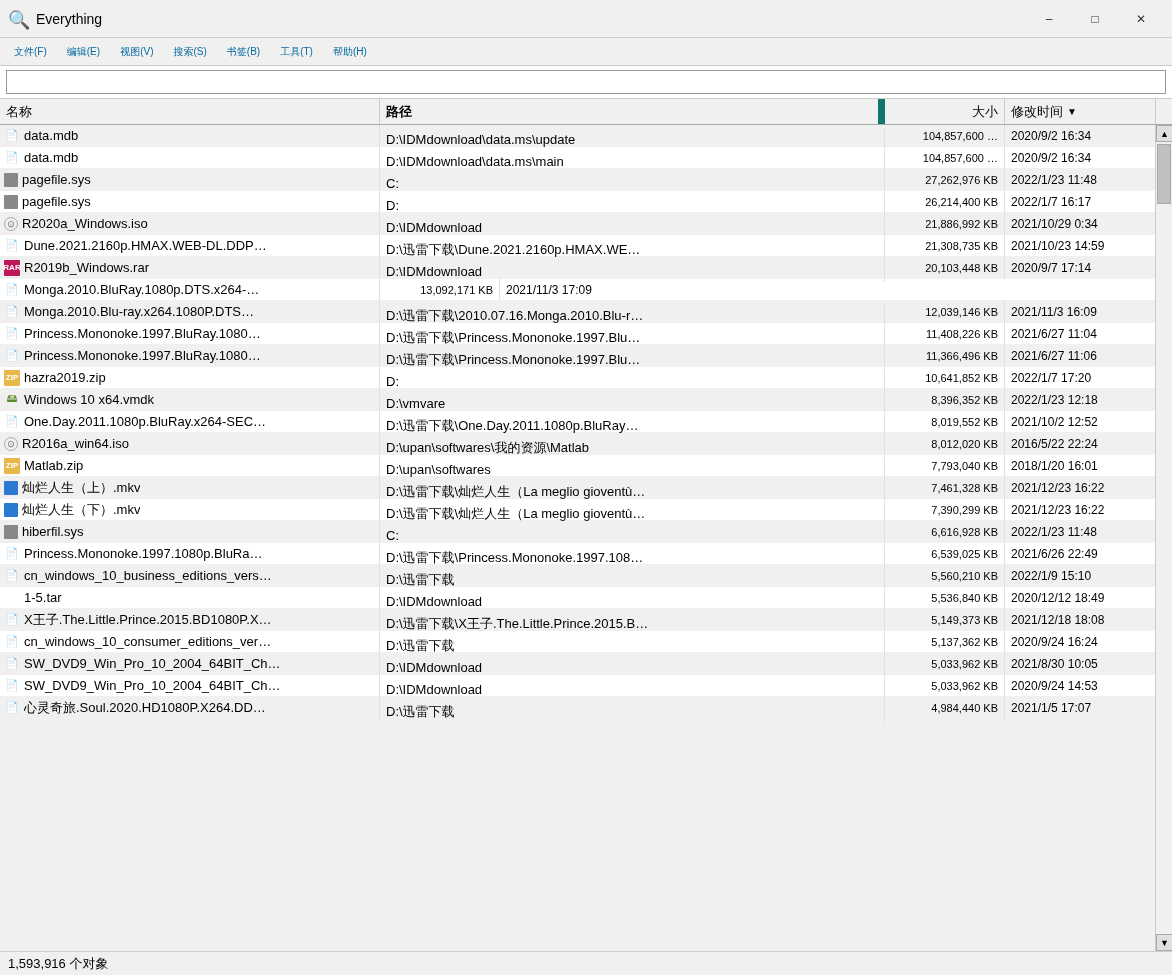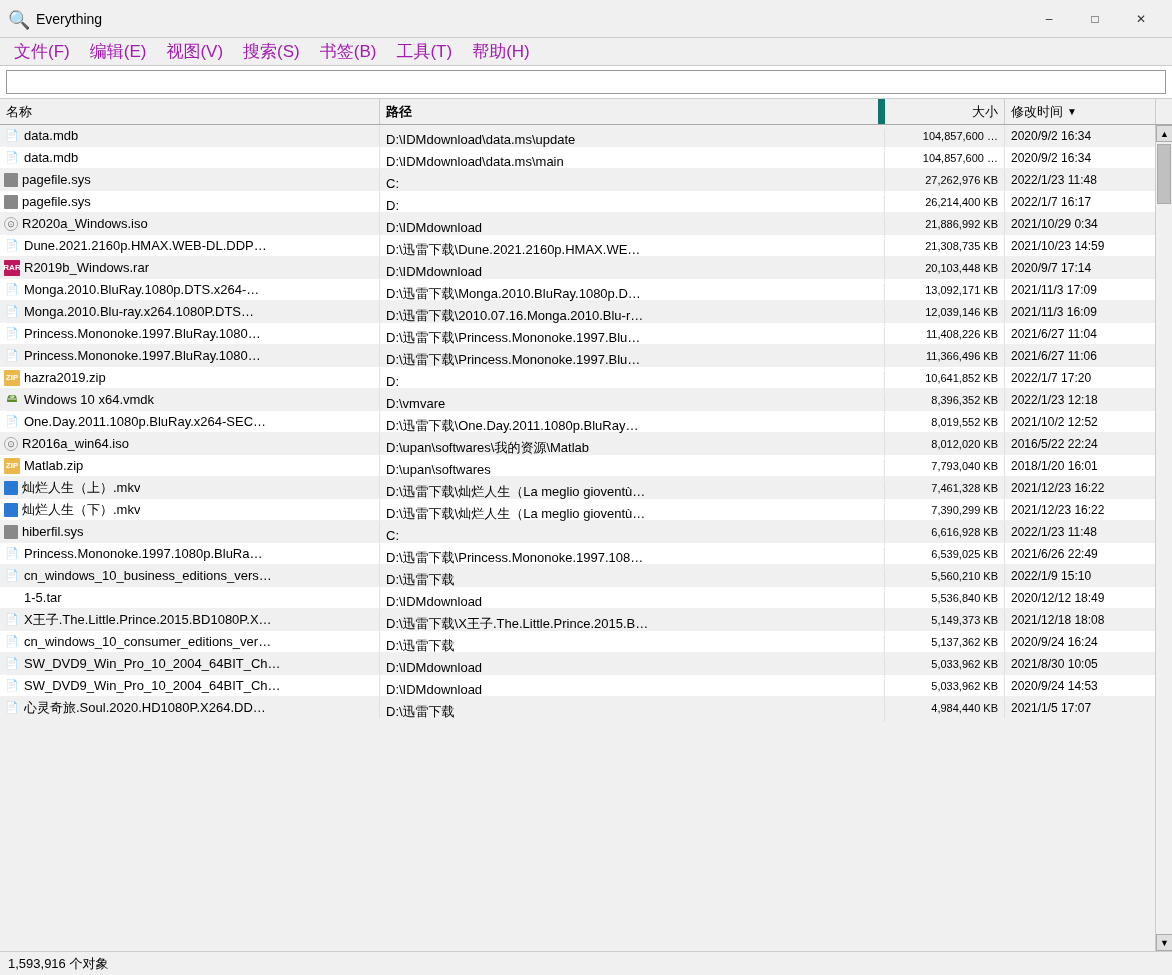--- a/index.html
+++ b/index.html
@@ -55,22 +55,22 @@
       background: #f0f0f0;
       height: 28px;
       display: flex;
       align-items: center;
       padding: 0 4px;
       border-bottom: 1px solid #ccc;
     }
     .menu-item {
       padding: 4px 10px;
       cursor: pointer;
-      font-size: 17px;
-      color: #a21caf;
+      font-size: 10px;
+      color: #0369a1;
       white-space: nowrap;
     }
 
     
     #search-bar {
       background: #fff;
       border-bottom: 1px solid #ccc;
       padding: 4px 6px;
       display: flex;
       align-items: center;
@@ -402,21 +402,20 @@
       </div>
       <div class="cell-path">D:\IDMdownload</div>
       <div class="cell-size">20,103,448 KB</div>
       <div class="cell-date">2020/9/7 17:14</div>
     </div>
       <div class="file-row alt">
       <div class="cell-name">
         <span class="file-icon icon-file">📄</span>
         <span style="overflow:hidden;white-space:nowrap;text-overflow:ellipsis;">Monga.2010.BluRay.1080p.DTS.x264-…</span>
       </div>
-      <div class="cell-path">D:\迅雷下载\Monga.2010.BluRay.1080p.D…</div>
       <div class="cell-size">13,092,171 KB</div>
       <div class="cell-date">2021/11/3 17:09</div>
     </div>
       <div class="file-row">
       <div class="cell-name">
         <span class="file-icon icon-file">📄</span>
         <span style="overflow:hidden;white-space:nowrap;text-overflow:ellipsis;">Monga.2010.Blu-ray.x264.1080P.DTS…</span>
       </div>
       <div class="cell-path">D:\迅雷下载\2010.07.16.Monga.2010.Blu-r…</div>
       <div class="cell-size">12,039,146 KB</div>

